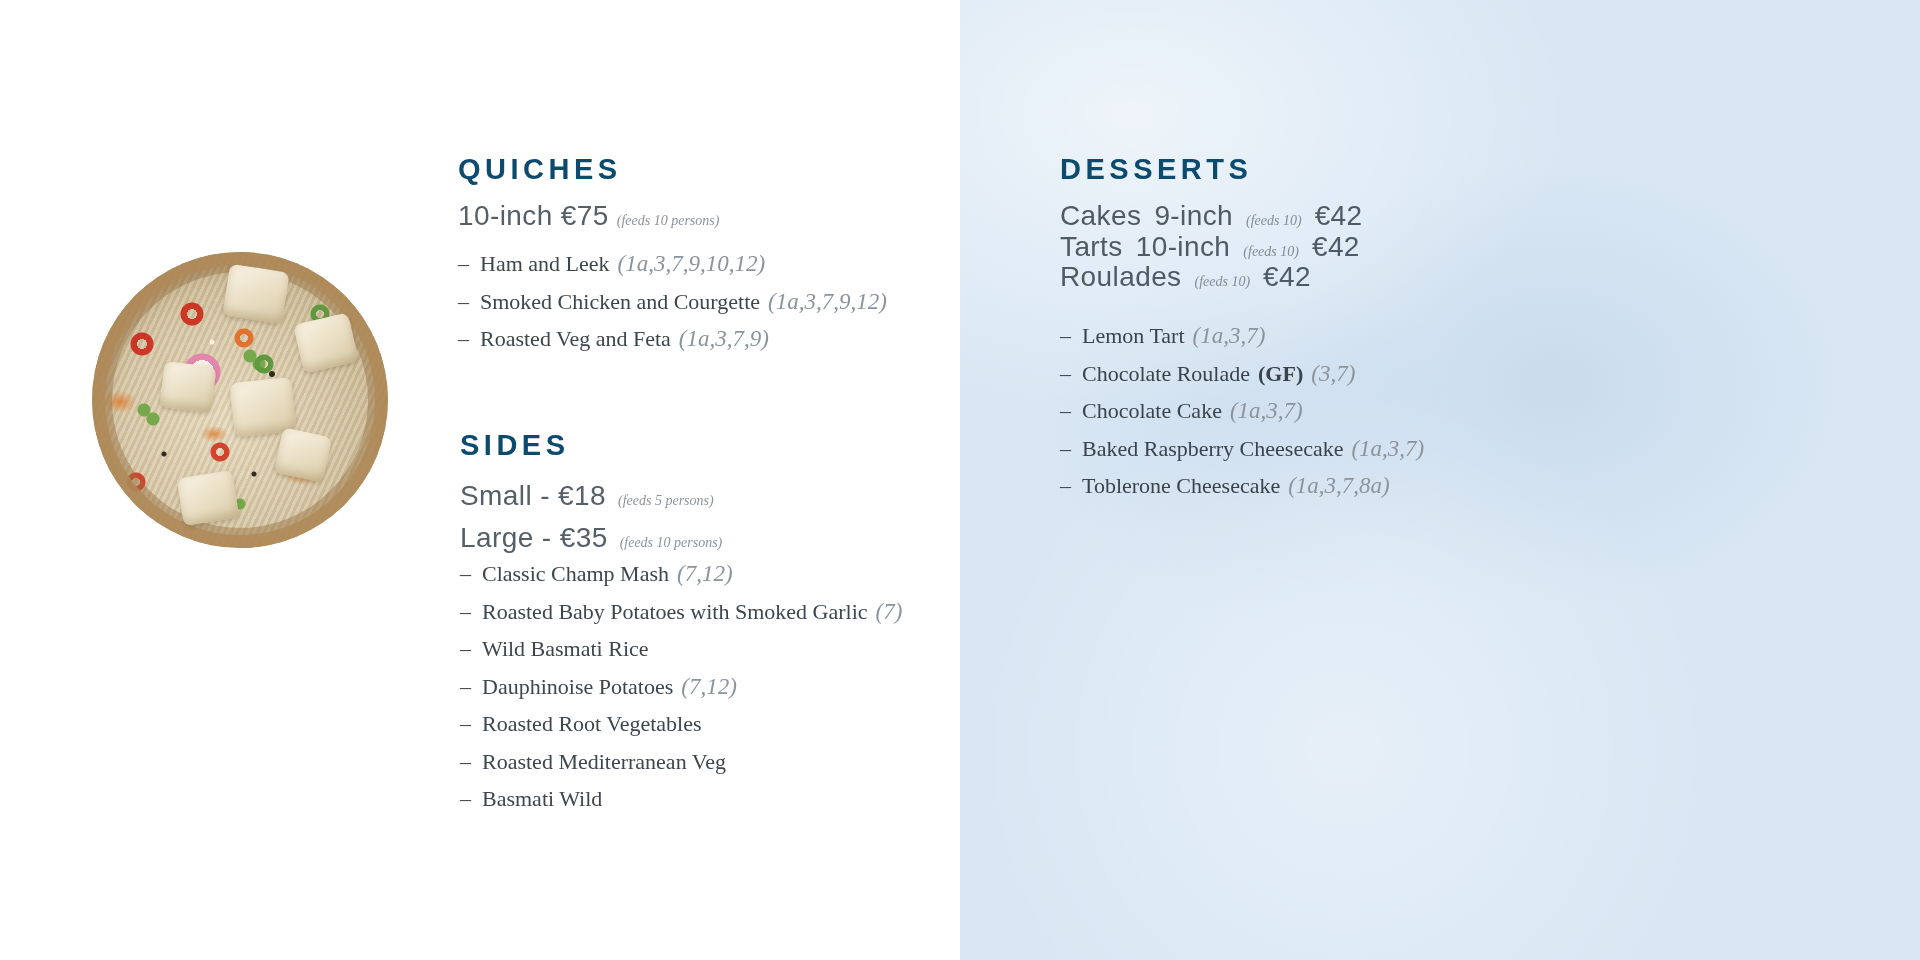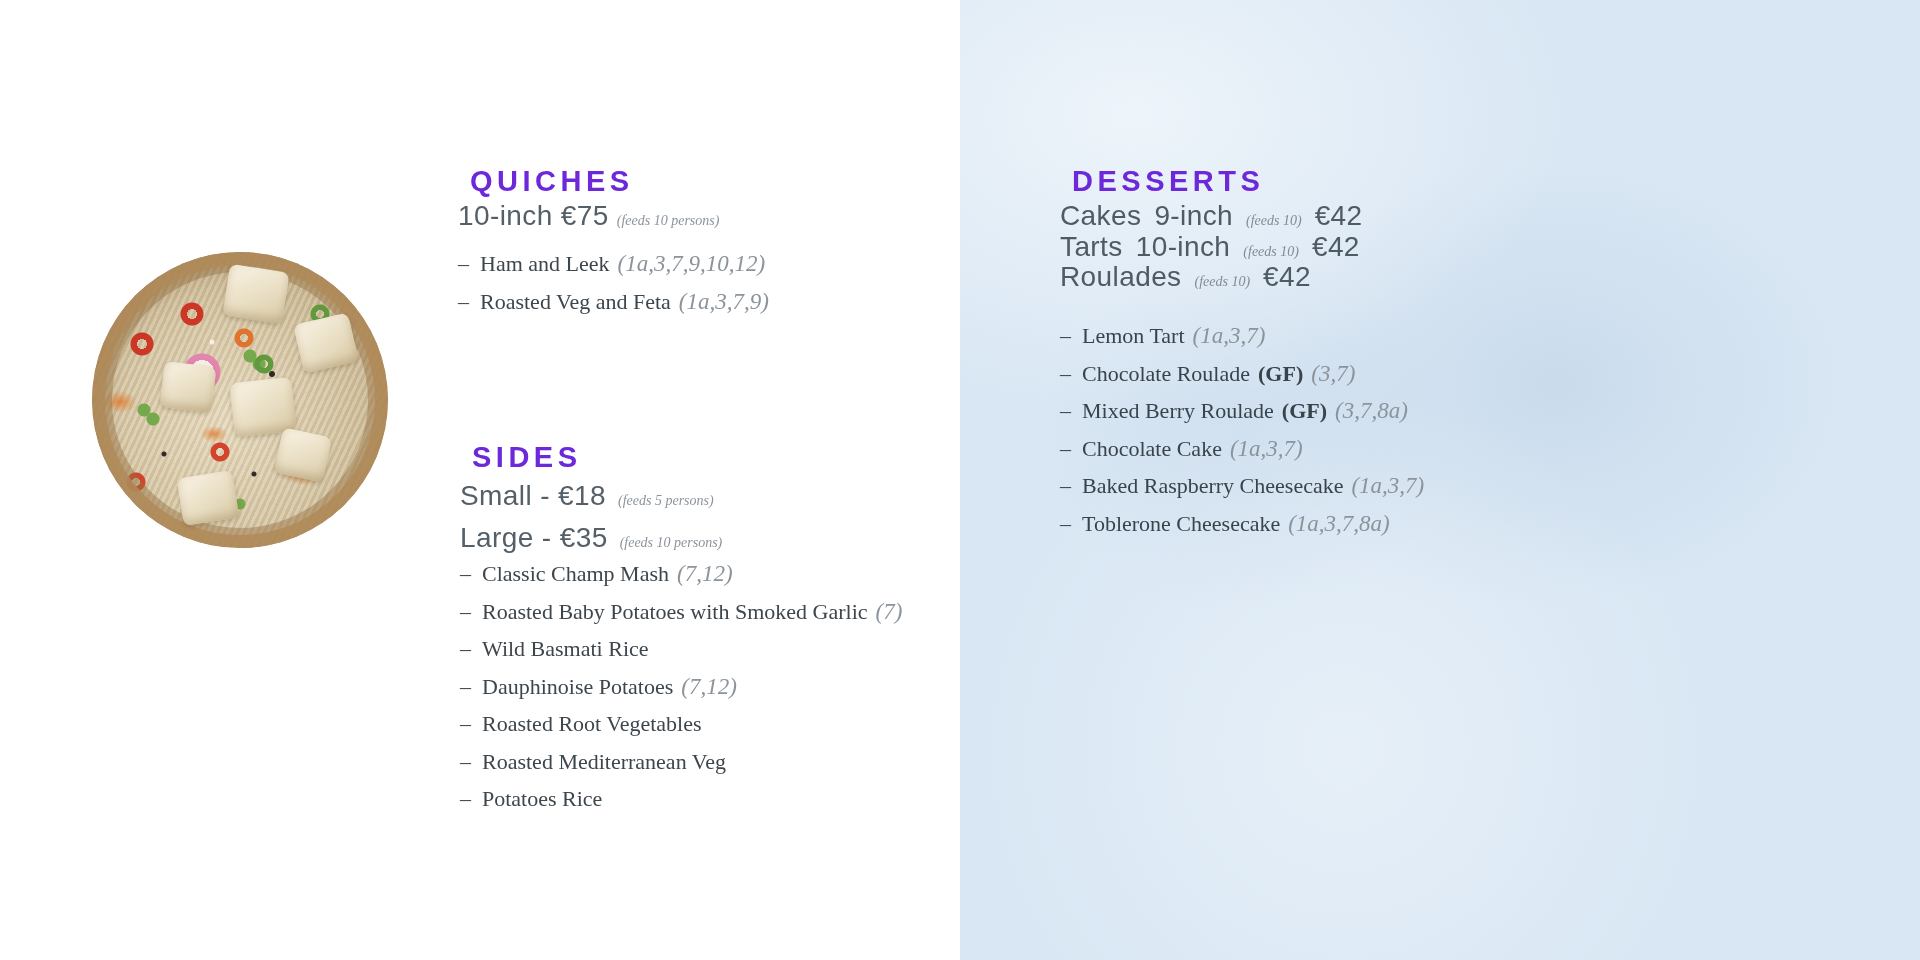--- a/index.html
+++ b/index.html
@@ -10,22 +10,22 @@
   .panel-left{position:absolute;left:0;top:0;width:960px;height:960px;background:#ffffff;}
   .panel-right{position:absolute;left:960px;top:0;width:960px;height:960px;
     background-color:#d9e7f4;
     background-image:
       radial-gradient(620px 420px at 18% 12%, rgba(255,255,255,.55), rgba(255,255,255,0) 70%),
       radial-gradient(520px 520px at 40% 78%, rgba(255,255,255,.35), rgba(255,255,255,0) 70%),
       radial-gradient(420px 320px at 62% 40%, rgba(183,205,227,.45), rgba(183,205,227,0) 70%),
       radial-gradient(300px 260px at 30% 45%, rgba(190,210,230,.35), rgba(190,210,230,0) 70%);}
 
   
-  h2.sec{position:absolute;margin:12px;font-size:29px;font-weight:700;
-         letter-spacing:4.5px;color:#6d28d9;line-height:34px;}
+  h2.sec{position:absolute;margin:0;font-size:29px;font-weight:700;
+         letter-spacing:4.5px;color:#0c4a6e;line-height:34px;}
   .sansline{color:#555f68;font-size:28px;letter-spacing:.4px;}
   .menu-list{position:absolute;list-style:none;margin:0;padding:0;}
   .menu-list li{line-height:37.5px;white-space:nowrap;
      font-family:"Liberation Serif", serif;font-size:22px;color:#3d464d;}
   .menu-list .dash{margin-right:11px;}
   .menu-list .gf{margin-left:8px;font-weight:700;}
   .menu-list .allerg{margin-left:8px;font-family:"Liberation Serif", serif;
      font-style:italic;font-size:23px;color:#8b939b;}
   .menu-list span:empty{display:none;}
   .price-row{display:flex;align-items:baseline;}
@@ -121,20 +121,21 @@
 
     <h2 class="sec q-head">QUICHES</h2>
 
     <div class="price-row q-price">
         <span class="sansline">10-inch €75</span>
         <span class="feeds">(feeds 10 persons)</span>
       </div>
 
     <ul class="menu-list q-list">
       <li><span class="dash">–</span><span>Ham and Leek</span><span class="allerg">(1a,3,7,9,10,12)</span></li>
+      <li><span class="dash">–</span><span>Smoked Chicken and Courgette</span><span class="allerg">(1a,3,7,9,12)</span></li>
       <li><span class="dash">–</span><span>Roasted Veg and Feta</span><span class="allerg">(1a,3,7,9)</span></li>
     </ul>
 
     <h2 class="sec s-head">SIDES</h2>
 
     <div class="s-price">
       <div class="price-row">
           <span class="sansline">Small - €18</span>
           <span class="feeds">(feeds 5 persons)</span>
         </div>
@@ -144,21 +145,21 @@
         </div>
     </div>
 
     <ul class="menu-list s-list">
       <li><span class="dash">–</span><span>Classic Champ Mash</span><span class="allerg">(7,12)</span></li>
       <li><span class="dash">–</span><span>Roasted Baby Potatoes with Smoked Garlic</span><span class="allerg">(7)</span></li>
       <li><span class="dash">–</span><span>Wild Basmati Rice</span></li>
       <li><span class="dash">–</span><span>Dauphinoise Potatoes</span><span class="allerg">(7,12)</span></li>
       <li><span class="dash">–</span><span>Roasted Root Vegetables</span></li>
       <li><span class="dash">–</span><span>Roasted Mediterranean Veg</span></li>
-      <li><span class="dash">–</span><span>Potatoes Rice</span></li>
+      <li><span class="dash">–</span><span>Basmati Wild</span></li>
     </ul>
   </div>
 
   <div class="panel-right">
     
   </div>
 
   <h2 class="sec d-head">DESSERTS</h2>
 
   <div class="d-price">
@@ -177,19 +178,18 @@
     <div class="price-row">
         <span class="sansline">Roulades</span>
         <span class="feeds">(feeds 10)</span>
         <span class="sansline">€42</span>
       </div>
   </div>
 
   <ul class="menu-list d-list">
     <li><span class="dash">–</span><span>Lemon Tart</span><span class="allerg">(1a,3,7)</span></li>
     <li><span class="dash">–</span><span>Chocolate Roulade</span><span class="gf">(GF)</span><span class="allerg">(3,7)</span></li>
-    <li><span class="dash">–</span><span>Mixed Berry Roulade</span><span class="gf">(GF)</span><span class="allerg">(3,7,8a)</span></li>
     <li><span class="dash">–</span><span>Chocolate Cake</span><span class="allerg">(1a,3,7)</span></li>
     <li><span class="dash">–</span><span>Baked Raspberry Cheesecake</span><span class="allerg">(1a,3,7)</span></li>
     <li><span class="dash">–</span><span>Toblerone Cheesecake</span><span class="allerg">(1a,3,7,8a)</span></li>
   </ul>
 
 </div>
 
 </body></html>

